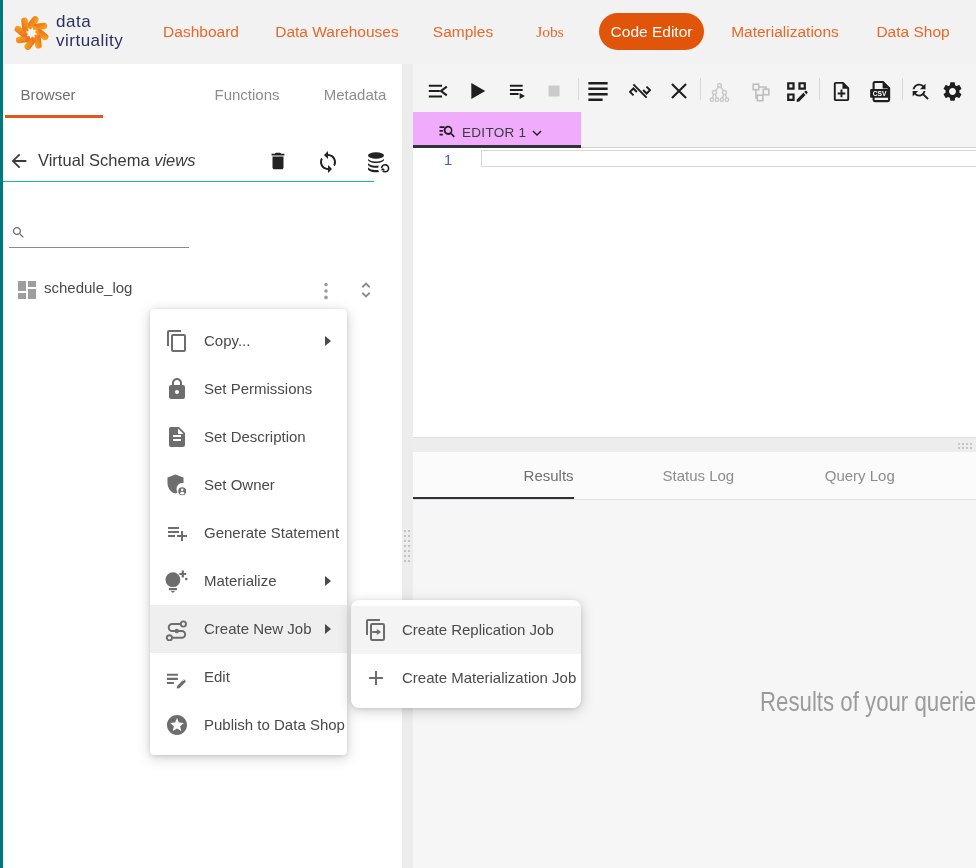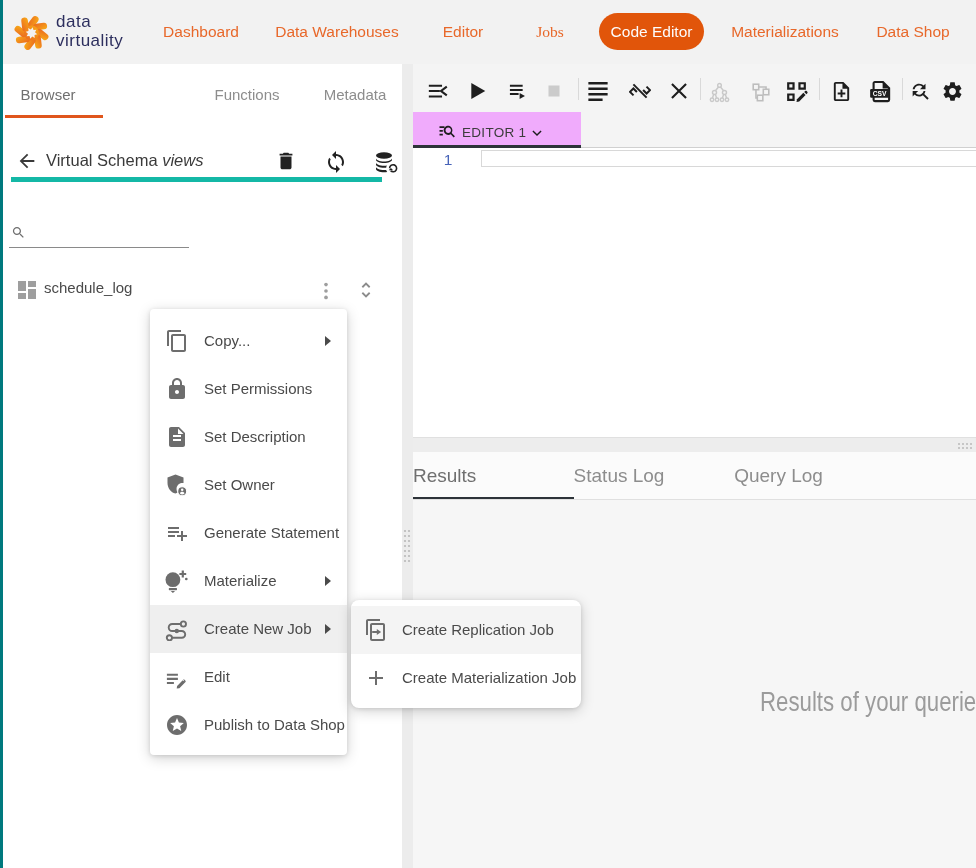--- a/index.html
+++ b/index.html
@@ -15,21 +15,21 @@
           background:#e1550a; color:#fdfdfd; font-size:15.5px; text-align:center; line-height:37px; }
 
   
   #teal { left:0; top:0; width:3px; height:868px; background:#00797e; z-index:30; }
 
   
   #leftpanel { left:3px; top:64px; width:399px; height:804px; background:#fff; }
   .ltab { position:absolute; top:0; height:62px; line-height:62px; transform:translateX(-50%);
           font-size:15px; color:#8d8d8d; white-space:nowrap; }
   #ltab-underline { position:absolute; left:2px; top:51px; width:98px; height:3px; background:#e0561c; }
-  #lhead { position:absolute; left:8px; top:76px; width:371px; height:42px; border-bottom:5px solid #14b8a6; }
+  #lhead { position:absolute; left:0; top:76px; width:371px; height:42px; border-bottom:1px solid #14b8a6; }
   #lhead .title { position:absolute; left:35px; top:11px; font-size:16.5px; color:#3a3a3a; }
   #search-line { position:absolute; left:6px; top:183px; width:180px; height:1px; background:#8a8a8a; }
   #row-sched { position:absolute; left:0; top:206px; width:399px; height:40px; }
   #row-sched .lbl { position:absolute; left:41px; top:9px; font-size:15px; color:#4a4a4a; }
 
   
   #gutter { left:402px; top:64px; width:11px; height:804px; background:#ececec; }
 
   
   #rightside { left:413px; top:64px; width:563px; height:804px; background:#f4f4f4; }
@@ -43,22 +43,22 @@
   #edtab .txt { position:absolute; left:49px; top:0px; height:33px; line-height:42px; font-size:13.5px; color:#3c3c3c; letter-spacing:0.3px; }
   
   #editor { position:absolute; left:0; top:84px; width:563px; height:353px; background:#fff; }
   #lineno { position:absolute; left:25px; top:3px; width:20px; font-size:15.5px; color:#4763b8; text-align:center; }
   #activeline { position:absolute; left:68px; top:2px; width:495px; height:17px; background:#fff;
                 border:1px solid #d8d8d8; border-right:none; }
   
   #hdivider { position:absolute; left:0; top:373px; width:563px; height:15px; background:#ededed; border-top:1px solid #e0e0e0; }
   
   #bottom { position:absolute; left:0; top:388px; width:563px; height:416px; background:#fbfbfb; }
-  .btab { position:absolute; top:0; width:160.6px; height:48px; text-align:left; line-height:48px;
-          font-size:19px; color:#8d8d8d; }
+  .btab { position:absolute; top:0; width:160.6px; height:48px; text-align:right; line-height:48px;
+          font-size:15px; color:#8d8d8d; }
   #btab-line { position:absolute; left:0; top:45px; width:160.6px; height:3px; background:#2d3339; }
   #btabs-border { position:absolute; left:0; top:47px; width:563px; height:1px; background:#e0e0e0; }
   #bcontent { position:absolute; left:0; top:48px; width:563px; height:368px; background:#f6f6f6; }
   #bigmsg { position:absolute; left:347px; top:184px; font-size:28.5px; color:#9b9b9b; white-space:nowrap; line-height:1.2; transform:scaleX(0.78); transform-origin:0 0; }
 
   
   #menu { left:150px; top:309px; width:197px; height:446px; background:#fff; border-radius:4px;
           box-shadow:0 3px 14px rgba(0,0,0,0.18), 0 1px 4px rgba(0,0,0,0.12); padding-top:8px; z-index:40; }
   .mi { position:relative; height:48px; }
   .mi .lb { position:absolute; left:54px; top:15px; font-size:15px; color:#4a4a4a; white-space:nowrap; }
@@ -74,21 +74,21 @@
   #submenu .mi.hl { background:#f4f4f4; }
 
   svg { display:block; }
 </style>
 </head>
 <body>
 
 <div class="abs" id="topbar">
   <span class="nav" style="left:201px;">Dashboard</span>
   <span class="nav" style="left:337px;">Data Warehouses</span>
-  <span class="nav" style="left:463px;">Editor</span>
+  <span class="nav" style="left:463px;">Samples</span>
   <span class="nav" style="left:550px;font-family:Liberation Serif, serif;">Jobs</span>
   <div id="pill">Code Editor</div>
   <span class="nav" style="left:785px;">Materializations</span>
   <span class="nav" style="left:913px;">Data Shop</span>
 
   <svg class="abs" style="left:13px; top:12px;" width="38" height="42" viewBox="0 0 38 42">
     <defs>
         <linearGradient id="lg" x1="0" y1="1" x2="1" y2="0">
       <stop offset="0" stop-color="#ea671f"></stop>
           <stop offset="0.55" stop-color="#f28c1b"></stop>

